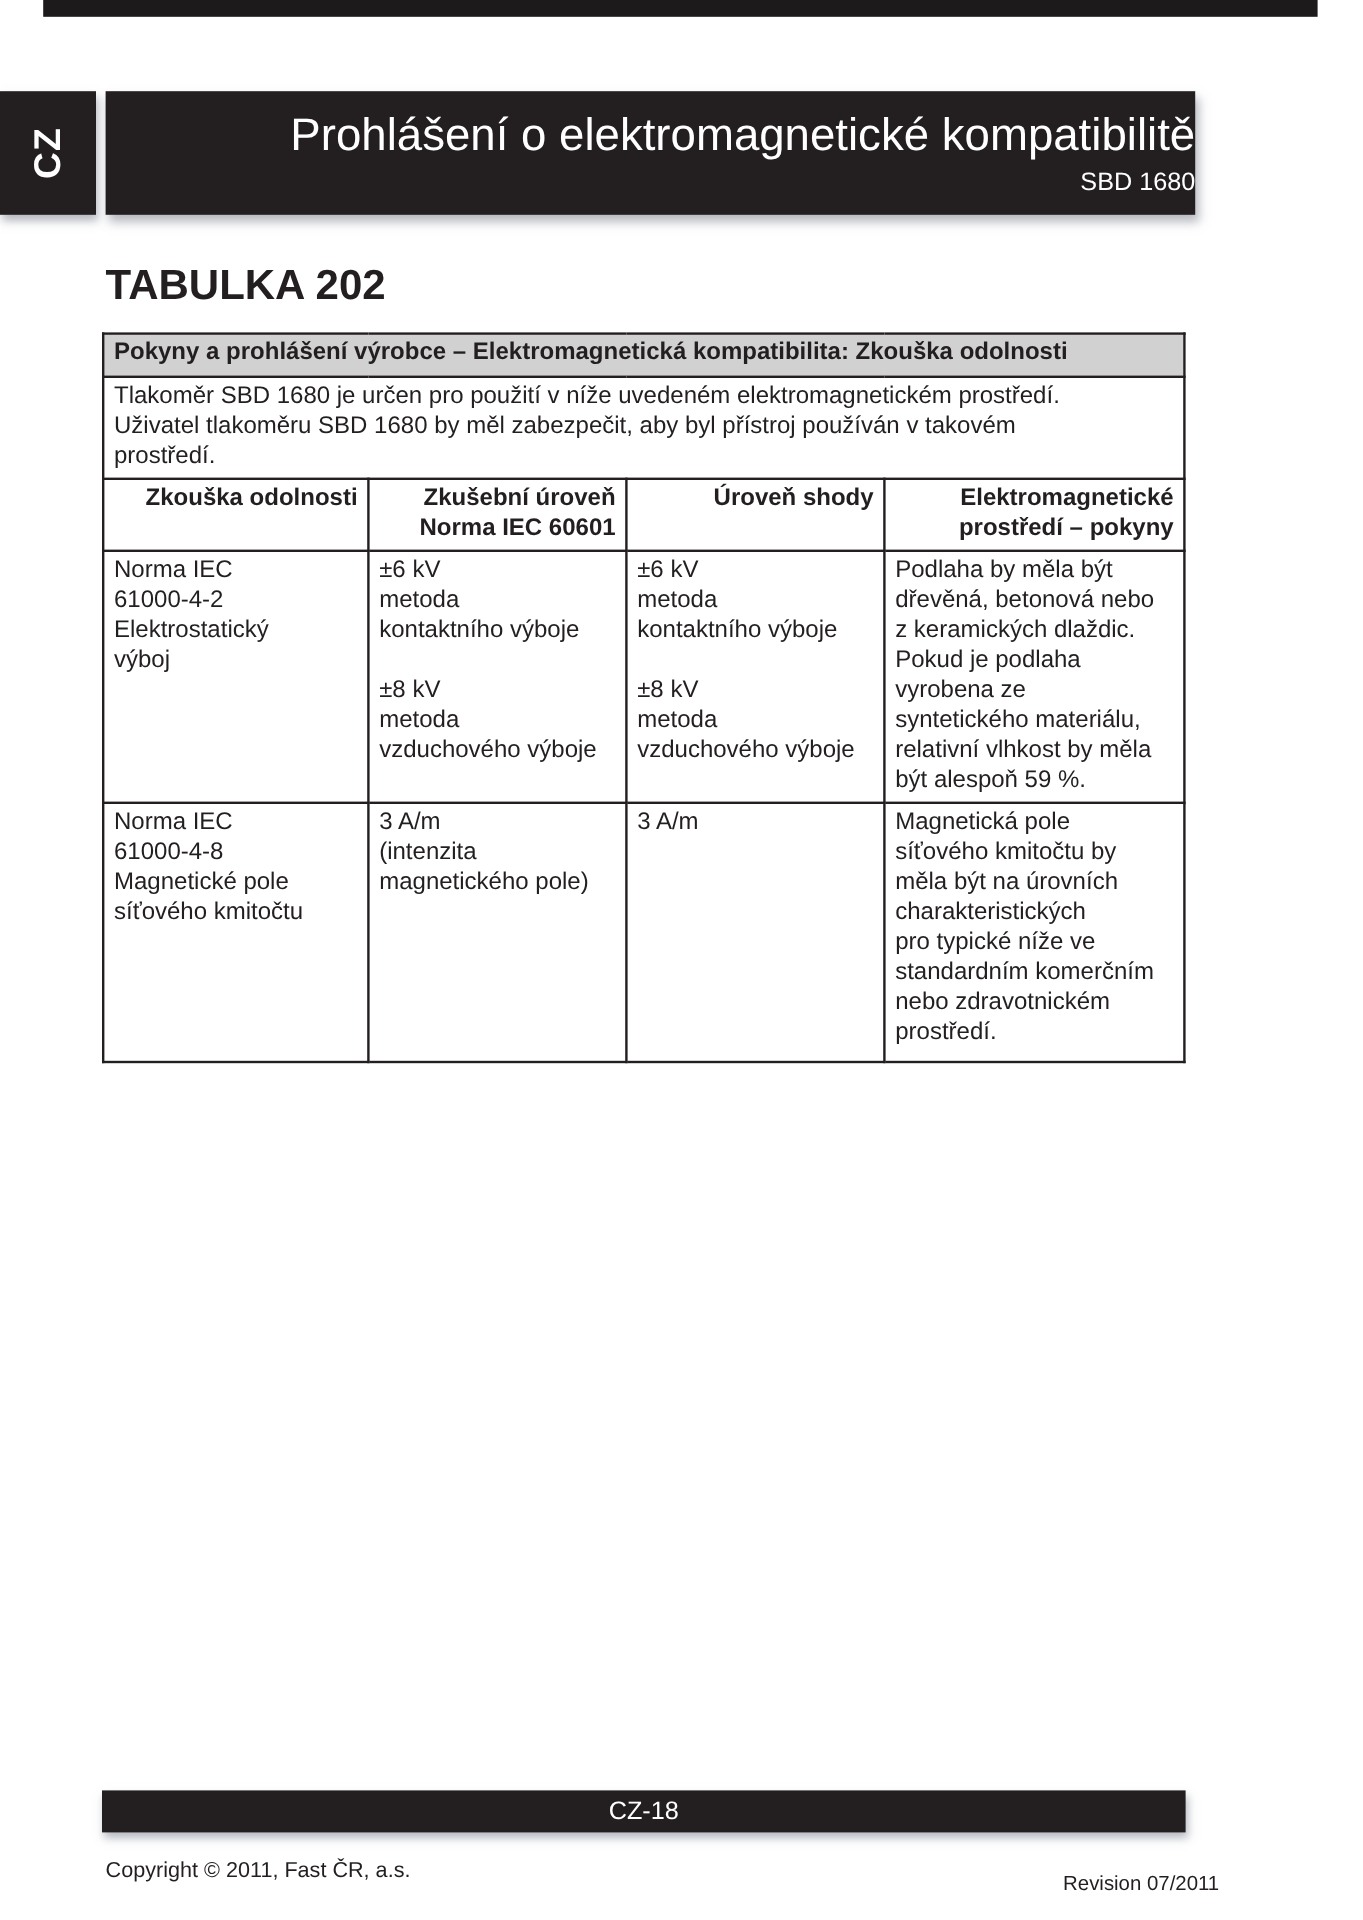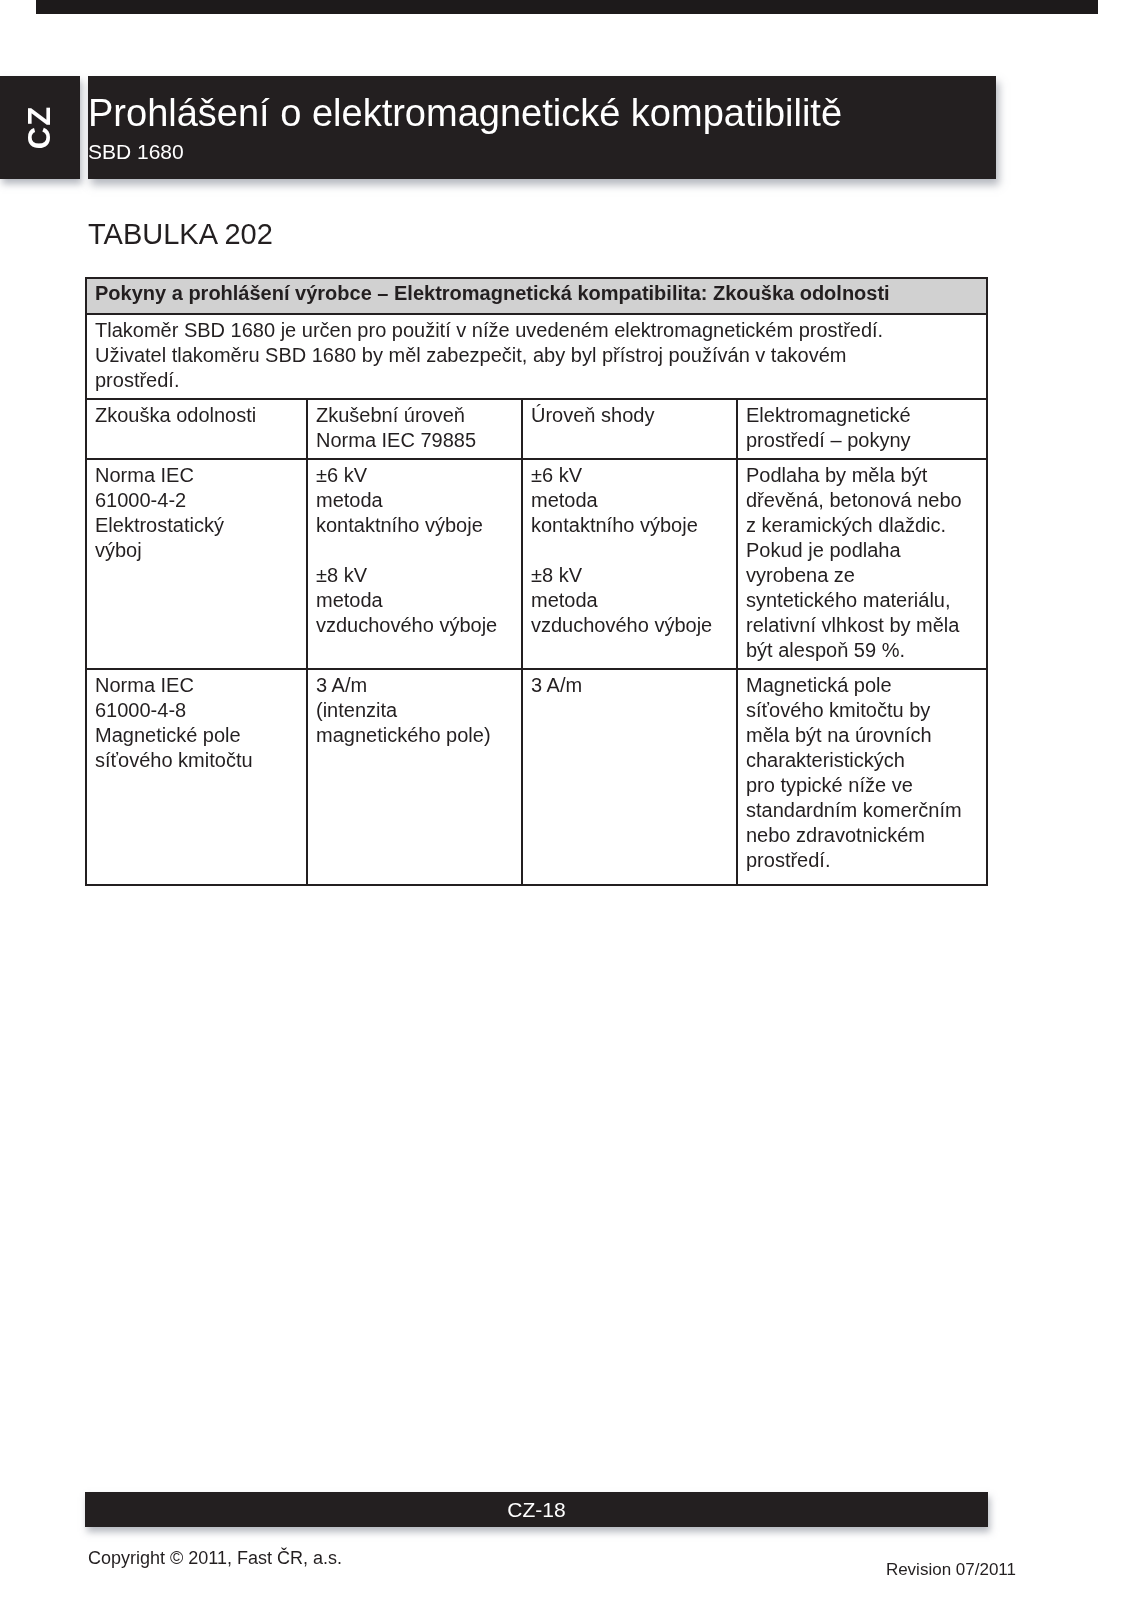--- a/index.html
+++ b/index.html
@@ -17,40 +17,40 @@
     background:#231f20; display:flex; align-items:center; justify-content:center;
     box-shadow:2px 5px 7px rgba(110,115,130,0.5);
   }
   .cz-tab .vtext {
     transform:rotate(-90deg); color:#ffffff; font-size:31px; font-weight:bold;
     letter-spacing:1px; line-height:1;
   }
   .band {
     position:absolute; left:88px; top:76px; width:908px; height:103px;
     background:#231f20; color:#ffffff;
-    display:flex; flex-direction:column; align-items:flex-start; justify-content:center;
+    display:flex; flex-direction:column; align-items:flex-end; justify-content:center;
     box-shadow:3px 6px 8px rgba(110,115,130,0.5);
   }
   .band .title { font-size:38px; font-weight:400; white-space:nowrap; }
   .band .subtitle { font-size:21px; margin-top:5px; }
   .section-title {
-    position:absolute; left:88px; top:218px; font-size:29px; font-weight:normal;
+    position:absolute; left:88px; top:218px; font-size:35px; font-weight:bold;
   }
   table.emc {
     position:absolute; left:85px; top:277px; width:901px;
     border-collapse:collapse; table-layout:fixed;
     font-size:20px; line-height:25px; color:#231f20;
   }
   table.emc td {
     border:2px solid #231f20; padding:3px 8px 5px 8px;
     vertical-align:top; text-align:left; white-space:pre-line;
     overflow:hidden;
   }
   tr.caption-row td { background:#d1d1d1; font-weight:bold; padding-top:2px; padding-bottom:4px; }
-  tr.colheader-row td { font-weight:normal; }
+  tr.colheader-row td { font-weight:bold;text-align:right; }
   tr.h-caption  { height:36px; }
   tr.h-intro    { height:84px; }
   tr.h-cols     { height:58px; }
   tr.h-row1     { height:210px; }
   tr.h-row2     { height:216px; }
   .page-bar {
     position:absolute; left:85px; top:1492px; width:903px; height:35px;
     background:#231f20; color:#ffffff; font-size:21px;
     display:flex; align-items:center; justify-content:center;
     box-shadow:2px 5px 7px rgba(110,115,130,0.5);
@@ -93,21 +93,21 @@
         <td colspan="4">Pokyny a prohlášení výrobce – Elektromagnetická kompatibilita: Zkouška odolnosti</td>
       </tr>
       <tr class="h-intro">
         <td colspan="4">Tlakoměr SBD 1680 je určen pro použití v níže uvedeném elektromagnetickém prostředí.
 Uživatel tlakoměru SBD 1680 by měl zabezpečit, aby byl přístroj používán v takovém
 prostředí.</td>
       </tr>
       <tr class="colheader-row h-cols">
         <td>Zkouška odolnosti</td>
         <td>Zkušební úroveň
-Norma IEC 79885</td>
+Norma IEC 60601</td>
         <td>Úroveň shody</td>
         <td>Elektromagnetické
 prostředí – pokyny</td>
       </tr>
       <tr class="h-row1">
         <td>Norma IEC
 61000-4-2
 Elektrostatický
 výboj</td>
         <td>±6 kV

